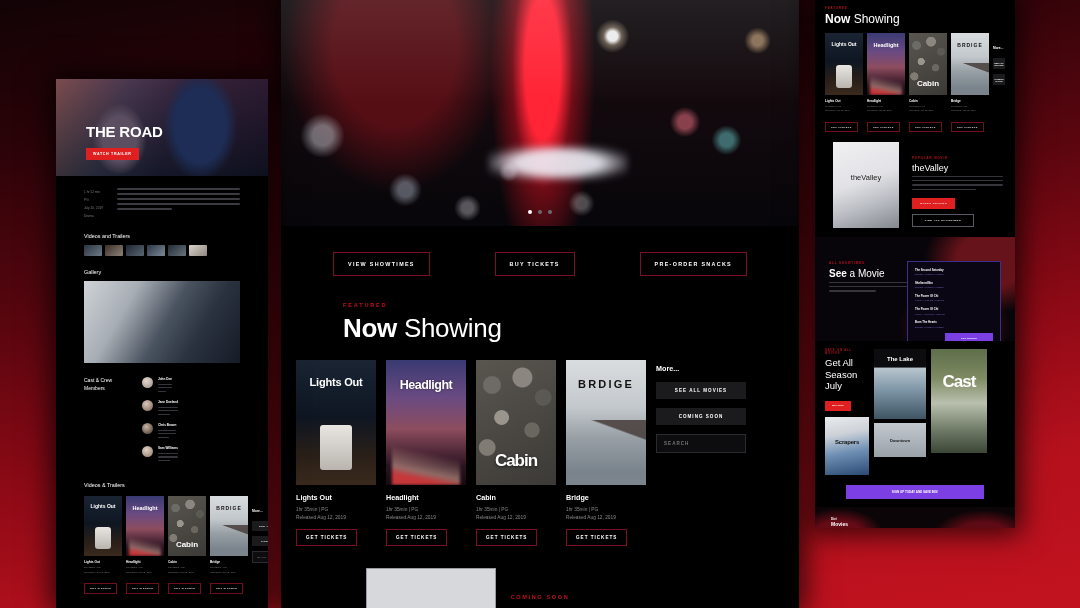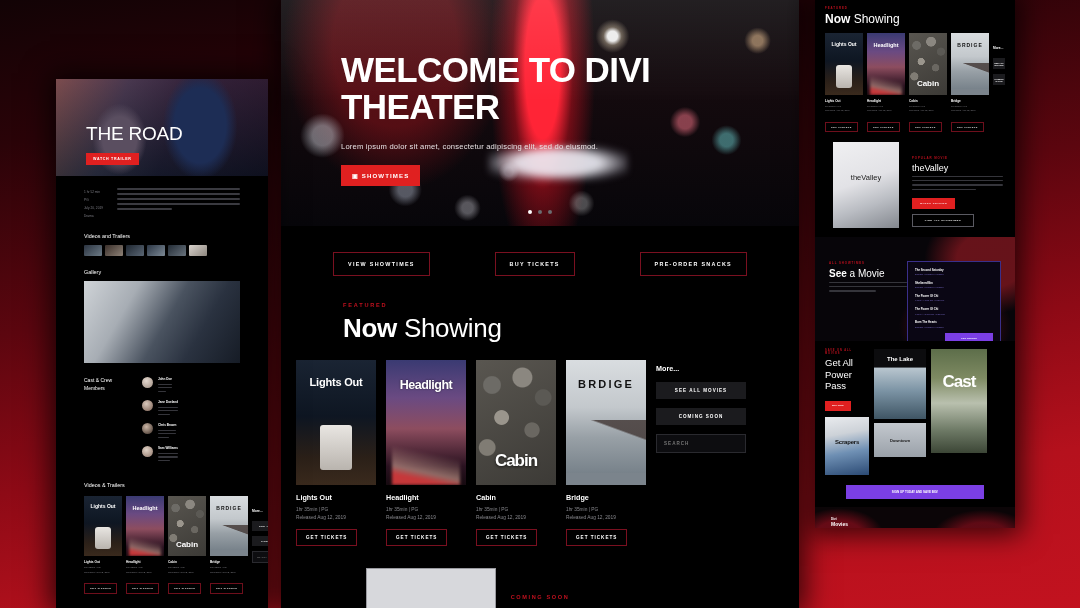--- a/index.html
+++ b/index.html
@@ -119,21 +119,21 @@
 
   
   #left { left: 56px; top: 79px; width: 212px; height: 529px; }
   .l-hero { position: relative; height: 97px; overflow: hidden;
     background: linear-gradient(110deg,#8e6a62 0%,#3f4a63 30%,#202a44 55%,#121a2e 100%); }
   .l-hero::before{content:"";position:absolute;inset:0;
     background:
       radial-gradient(ellipse 22% 70% at 68% 48%, #1d2d55 0 55%, transparent 80%),
       radial-gradient(ellipse 16% 46% at 30% 62%, #5a4e60 0 50%, transparent 80%),
       linear-gradient(180deg, rgba(90,20,40,.35), rgba(10,6,14,.5));}
-  .l-hero h2 { position: relative; color:#fff; font-weight:400; font-size:19px; padding: 44px 16px 0 30px; letter-spacing:-.2px;}
+  .l-hero h2 { position: relative; color:#fff; font-weight:700; font-size:15px; padding: 44px 16px 0 30px; letter-spacing:-.2px;}
   .l-btn { position: relative; display:inline-block; margin: 8px 0 0 30px; background:#e02020;
     color:#fff; font-size:3.6px; font-weight:700; letter-spacing:.7px; padding:4px 7px;}
   .l-body { padding: 12px 28px 0 28px; }
   .l-row { display: flex; gap: 14px; }
   .l-meta span { display:block; color:#7e7e85; font-size:3.2px; line-height:2.5; }
   .l-para { flex:1; }
   .l-para i { display:block; background:#3a3a40; height:1.6px; margin-bottom:3.4px; border-radius:1px; }
   .l-h3 { color:#fff; font-size:5.4px; margin-top:13px; }
   .l-thumbs { display:flex; gap:3px; margin-top:6px; }
   .l-thumb { width:18px; height:11px; border-radius:1px; }
@@ -248,28 +248,20 @@
   .r-fcol s { display:block; color:#8b8b91; font-size:2.3px; text-decoration:none; margin-bottom:2.6px; }
 </style>
 </head>
 <body>
 
 <div class="panel shadow" id="center">
 
   <div class="hero">
     <div class="hero-bg"></div>
     <div class="hero-blob"></div>
-    <div class="hero-inner">
-      <h1>WELCOME TO DIVI THEATER</h1>
-      <p>Lorem ipsum dolor sit amet, consectetur adipiscing elit, sed do eiusmod.</p>
-      <button class="btn-red">
-        <span>▣</span>
-        <span>SHOWTIMES</span>
-      </button>
-    </div>
     <div class="dots">
       <span class="dot on"></span>
       <span class="dot"></span>
       <span class="dot"></span>
     </div>
   </div>
 
   <div class="cta-row">
     <button class="btn-outline">VIEW SHOWTIMES</button>
     <button class="btn-outline">BUY TICKETS</button>
@@ -578,21 +570,21 @@
           <span>3:00PM  |  6:00PM  |  9:00PM</span>
         </div>
         <span class="show-btn">GET TICKETS</span>
       </div>
     </div>
   </div>
 
   <div class="r-pass">
     <div class="pass-col pass-txt">
       <div class="r-eyebrow">SAVE ON ALL MOVIES</div>
-      <h3>Get All Power Pass</h3>
+      <h3>Get All Season July</h3>
       <span class="pass-red">BUY NOW</span>
       <div class="tile tile-scrapers">
         <span>Scrapers</span>
       </div>
     </div>
     <div class="pass-col" style="width:52px">
       <div class="tile tile-lake">
         <span>The Lake</span>
       </div>
       <div class="tile tile-down">

